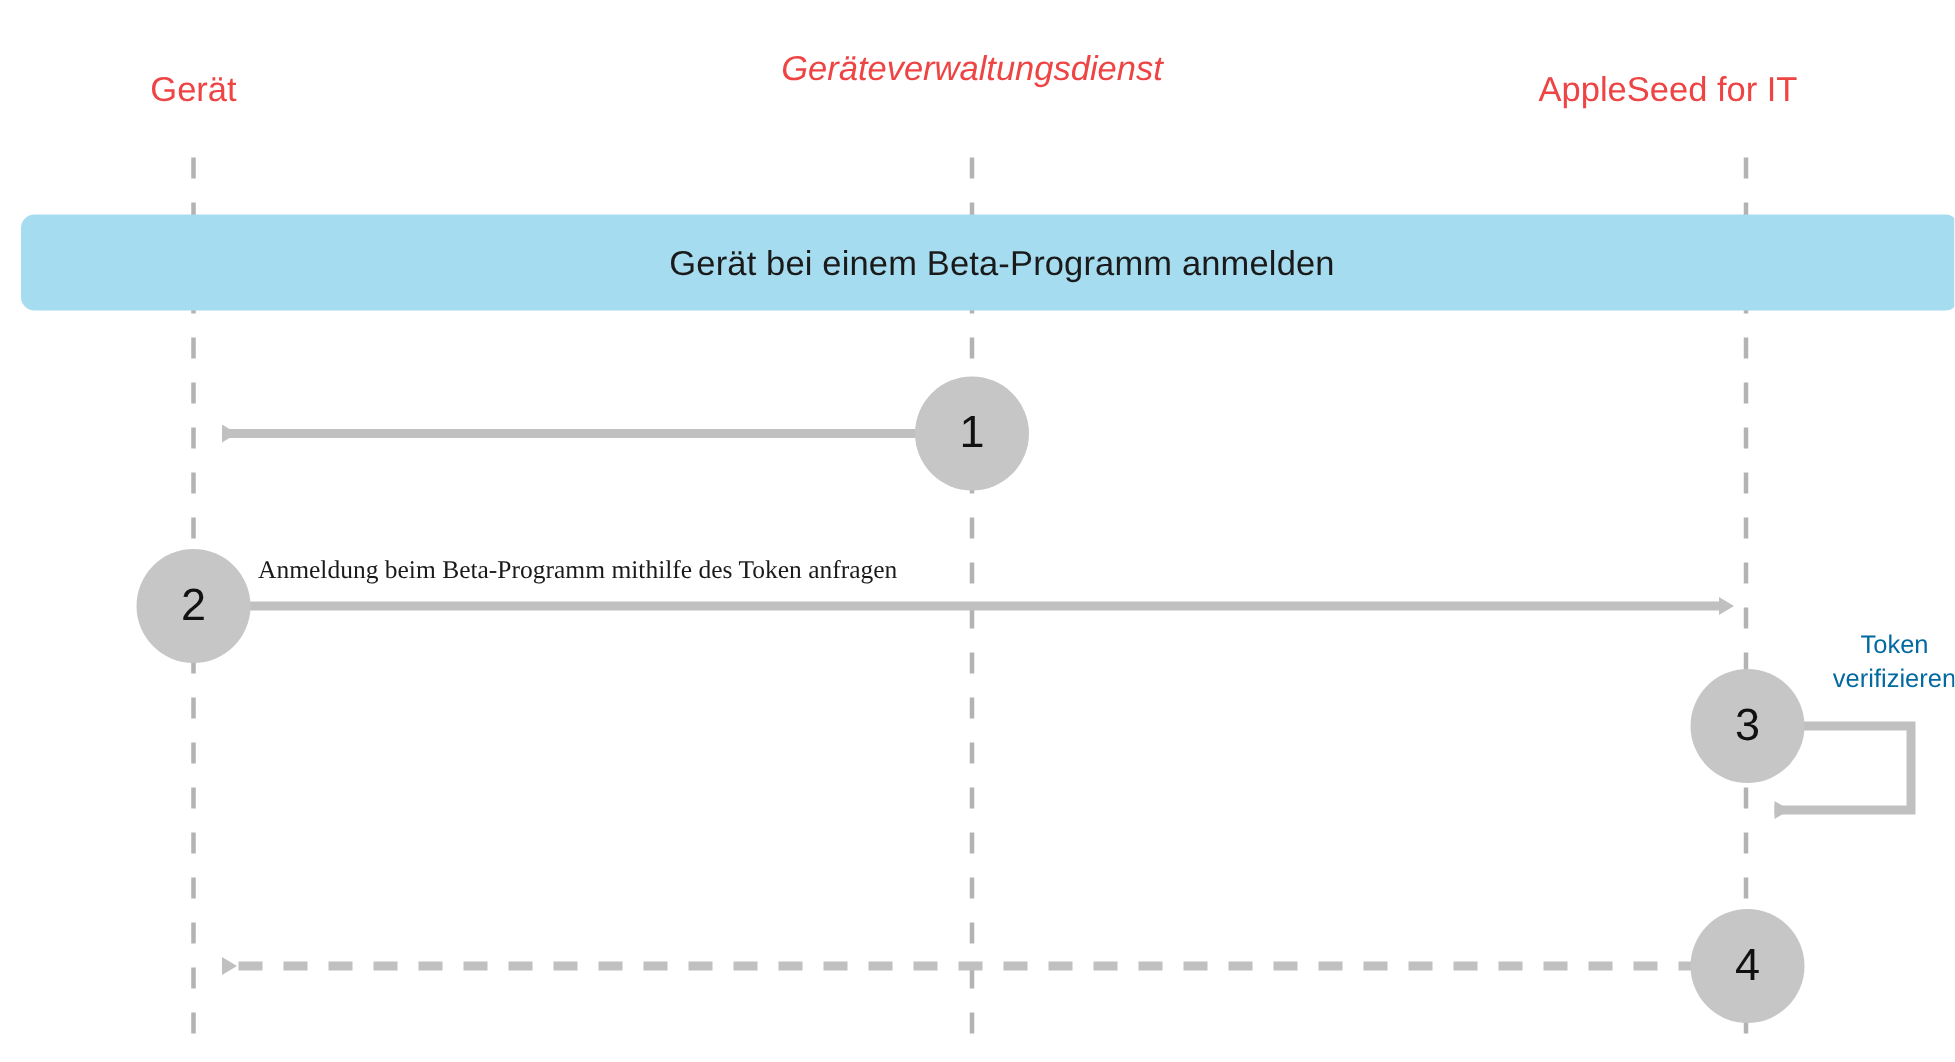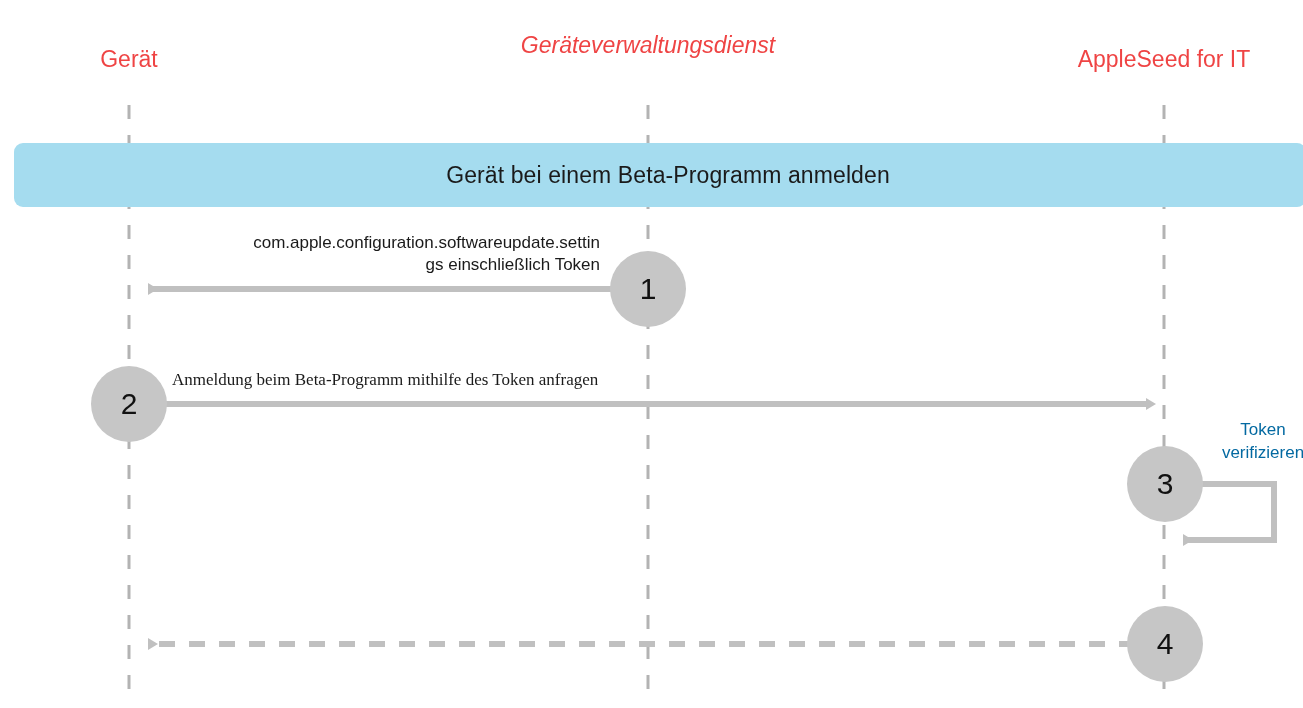--- a/index.html
+++ b/index.html
@@ -132,30 +132,26 @@
       <path d="M1165,484 L1274,484 L1274,540 L1183,540" fill="none" stroke="#c0c0c0" stroke-width="6" stroke-linejoin="miter" marker-end="url(#arrow-left-loop)"></path>
     </g>
 
     <g>
       <line x1="1165" y1="644" x2="148" y2="644" stroke="#c0c0c0" stroke-width="6" stroke-dasharray="16 14" marker-end="url(#arrow-left)"></line>
     </g>
   </svg>
 
   <div class="lane-title" style="left:129px; top:46px;">Gerät</div>
   <div class="lane-title" style="left:648px; top:32px;font-style:italic;">Geräteverwaltungsdienst</div>
-  <div class="lane-title" style="left:1164px; top:46px;">AppleSeed for IT</div>
+  <div class="lane-title" style="left:1112px; top:46px;">AppleSeed for IT</div>
 
   <div class="banner">
     <span class="banner-text">Gerät bei einem Beta-Programm anmelden</span>
   </div>
 
-  <div class="msg-label right" style="left:160px; top:232px; width:440px;">
-    <div>com.apple.configuration.softwareupdate.settin</div>
-    <div>gs einschließlich Token</div>
-  </div>
 
   <div class="msg-label left" style="left:172px; top:369px; width:700px;">Anmeldung beim Beta-Programm mithilfe des Token anfragen</div>
 
   <div class="note-label" style="left:1192px; top:418px; width:110px;">Token
 verifizieren</div>
 
 
   <div class="step-circle" style="left:610px; top:251px;">
     <span class="step-circle-num">1</span>
   </div>

